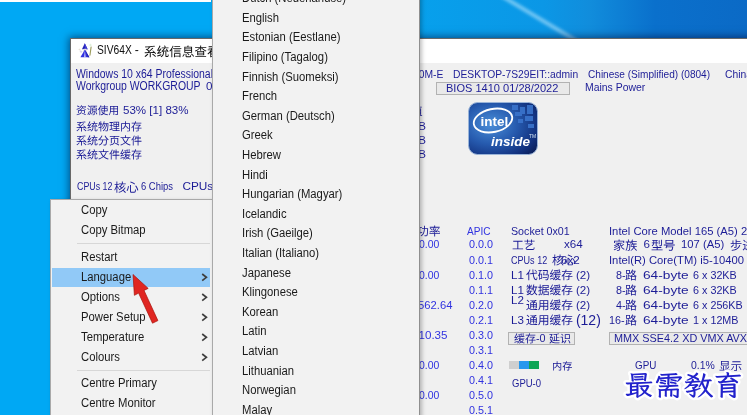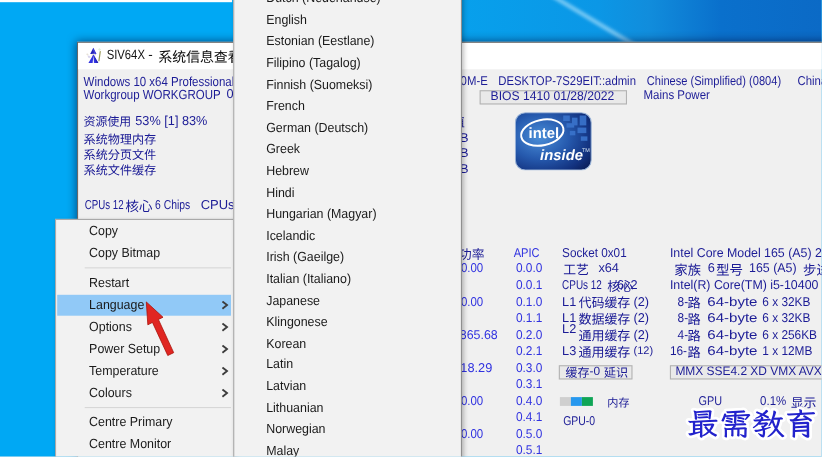--- a/index.html
+++ b/index.html
@@ -118,22 +118,22 @@
       <rect x="50" y="17" width="5" height="4"></rect>
       <rect x="60" y="22" width="6" height="4"></rect>
     </g>
 <ellipse cx="25" cy="18.5" rx="19.5" ry="11.5" fill="none" stroke="#ffffff" stroke-width="1.8" transform="rotate(-12 25 18.5)"></ellipse>
 <text x="12.5" y="23.5" font-family="Liberation Sans" font-size="13.5" fill="#ffffff" font-weight="bold">intel</text>
 <text x="23" y="43.5" font-family="Liberation Sans" font-size="13.5" font-style="italic" font-weight="bold" fill="#ffffff">inside</text>
 <text x="61" y="36" font-family="Liberation Sans" font-size="5" fill="#cfe0f0">TM</text>
 </svg>
 <div class="ab" style="left:419.0px;top:237.4px;font-size:11.6px;line-height:14.4px;color:#3032e0;transform:scaleX(0.9);transform-origin:0 50%;z-index:2">0.00</div>
 <div class="ab" style="left:419.0px;top:267.5px;font-size:11.6px;line-height:14.4px;color:#3032e0;transform:scaleX(0.9);transform-origin:0 50%;z-index:2">0.00</div>
-<div class="ab" style="left:417.8px;top:297.6px;font-size:11.6px;line-height:14.4px;color:#3032e0;transform:scaleX(0.97);transform-origin:0 50%;z-index:2">865.68</div>
-<div class="ab" style="left:418.5px;top:327.7px;font-size:11.6px;line-height:14.4px;color:#3032e0;z-index:2">18.29</div>
+<div class="ab" style="left:417.8px;top:297.6px;font-size:11.6px;line-height:14.4px;color:#3032e0;transform:scaleX(0.97);transform-origin:0 50%;z-index:2">562.64</div>
+<div class="ab" style="left:418.5px;top:327.7px;font-size:11.6px;line-height:14.4px;color:#3032e0;z-index:2">10.35</div>
 <div class="ab" style="left:419.0px;top:357.8px;font-size:11.6px;line-height:14.4px;color:#3032e0;transform:scaleX(0.9);transform-origin:0 50%;z-index:2">0.00</div>
 <div class="ab" style="left:419.0px;top:387.9px;font-size:11.6px;line-height:14.4px;color:#3032e0;transform:scaleX(0.9);transform-origin:0 50%;z-index:2">0.00</div>
 <svg class="ab" style="left:417.2px;top:223.4px;z-index:2" width="24" height="18" viewBox="0 -12.4 24 18">
     <g fill="#1c1c96">
       <path transform="translate(0.0,0) scale(0.01180,-0.01180)" d="M38 182 56 105C163 134 307 175 443 214L434 285L273 242V650H419V722H51V650H199V222C138 206 82 192 38 182ZM597 824C597 751 596 680 594 611H426V539H591C576 295 521 93 307 -22C326 -36 351 -62 361 -81C590 47 649 273 665 539H865C851 183 834 47 805 16C794 3 784 0 763 0C741 0 685 1 623 6C637 -14 645 -46 647 -68C704 -71 762 -72 794 -69C828 -66 850 -58 872 -30C910 16 924 160 940 574C940 584 940 611 940 611H669C671 680 672 751 672 824Z"></path>
       <path transform="translate(11.8,0) scale(0.01180,-0.01180)" d="M840 631C803 591 735 537 685 504L740 471C790 504 855 550 906 597ZM50 312 87 252C154 281 237 320 316 358L302 415C209 376 114 336 50 312ZM85 575C141 544 210 496 243 462L295 509C261 542 191 587 135 617ZM666 384C745 344 845 283 893 241L948 289C896 330 796 389 718 427ZM551 423C571 401 591 375 610 348L439 340C510 409 588 495 648 569L589 598C561 558 523 511 483 465C462 484 435 504 406 523C439 559 476 606 508 649L486 658H919V728H535V840H459V728H84V658H433C413 625 386 586 361 554L333 571L296 527C344 496 403 454 441 419C414 389 386 361 360 336L283 333L294 268L645 294C658 273 668 254 675 237L733 267C711 318 655 393 605 449ZM54 191V121H459V-83H535V121H947V191H535V269H459V191Z"></path>
     </g>
   </svg>
 <div class="ab" style="left:467.2px;top:223.8px;font-size:11.6px;line-height:14.4px;color:#3032e0;transform:scaleX(0.87);transform-origin:0 50%;z-index:2">APIC</div>
 <div class="ab" style="left:468.7px;top:237.4px;font-size:11.6px;line-height:14.4px;color:#3032e0;transform:scaleX(0.93);transform-origin:0 50%;z-index:2">0.0.0</div>
@@ -148,21 +148,21 @@
 <div class="ab" style="left:468.7px;top:372.9px;font-size:11.6px;line-height:14.4px;color:#3032e0;transform:scaleX(0.93);transform-origin:0 50%;z-index:2">0.4.1</div>
 <div class="ab" style="left:468.7px;top:387.9px;font-size:11.6px;line-height:14.4px;color:#3032e0;transform:scaleX(0.93);transform-origin:0 50%;z-index:2">0.5.0</div>
 <div class="ab" style="left:468.7px;top:403.0px;font-size:11.6px;line-height:14.4px;color:#3032e0;transform:scaleX(0.93);transform-origin:0 50%;z-index:2">0.5.1</div>
 <div class="ab" style="left:511.0px;top:223.8px;font-size:11.6px;line-height:14.4px;color:#1c1c96;transform:scaleX(0.92);transform-origin:0 50%;z-index:2">Socket 0x01</div>
 <svg class="ab" style="left:512.0px;top:237.1px;z-index:2" width="23" height="18" viewBox="0 -12.3 23 18">
     <g fill="#1c1c96">
       <path transform="translate(0.0,0) scale(0.01170,-0.01170)" d="M52 72V-3H951V72H539V650H900V727H104V650H456V72Z"></path>
       <path transform="translate(11.7,0) scale(0.01170,-0.01170)" d="M154 496V426H600C188 176 169 115 169 59C170 -11 227 -53 351 -53H776C883 -53 918 -23 930 144C907 148 880 157 859 169C854 40 838 19 783 19H343C284 19 246 33 246 64C246 102 280 155 779 449C787 452 793 456 797 459L743 498L727 495ZM633 840V732H364V840H288V732H57V660H288V568H364V660H633V568H709V660H932V732H709V840Z"></path>
     </g>
   </svg>
-<div class="ab" style="left:544px;top:237.4px;font-size:11.6px;line-height:14.4px;color:#1c1c96;z-index:2">x64</div>
+<div class="ab" style="left:564px;top:237.4px;font-size:11.6px;line-height:14.4px;color:#1c1c96;z-index:2">x64</div>
 <div class="ab" style="left:511.0px;top:252.5px;font-size:11.6px;line-height:14.4px;color:#1c1c96;transform:scaleX(0.78);transform-origin:0 50%;z-index:2">CPUs 12</div>
 <svg class="ab" style="left:551.8px;top:252.0px;z-index:2" width="24" height="18" viewBox="0 -12.5 24 18">
     <g fill="#1c1c96">
       <path transform="translate(0.0,0) scale(0.01190,-0.01190)" d="M799 545C759 477 705 413 640 355C616 378 585 405 551 432C597 483 653 556 698 617L694 619H957V688H714V838H641V688H390V619H606C576 570 536 514 501 470L449 507L405 457C465 415 537 355 584 308C522 261 454 220 384 190C401 176 422 152 432 135C609 219 769 359 864 518ZM883 362C780 188 587 53 357 -18C375 -35 393 -61 403 -79C527 -37 640 22 735 95C800 36 870 -36 907 -83L968 -37C928 11 854 82 788 139C853 197 907 261 950 333ZM199 840V626H52V555H191C160 418 96 260 32 175C45 158 63 129 71 109C119 174 164 281 199 391V-79H269V390C302 337 341 272 358 237L400 295C382 324 298 444 269 479V555H388V626H269V840Z"></path>
       <path transform="translate(11.9,0) scale(0.01190,-0.01190)" d="M305 561V59C305 -39 335 -67 442 -67C464 -67 613 -67 637 -67C746 -67 770 -11 781 178C759 184 728 198 710 212C702 39 693 3 633 3C599 3 474 3 448 3C393 3 382 11 382 58V561ZM313 778C433 735 579 660 656 603L705 669C626 722 480 795 360 836ZM138 480C123 350 91 204 24 116L92 76C163 172 195 331 210 465ZM721 480C805 367 880 211 903 106L977 141C953 247 878 399 788 513Z"></path>
     </g>
   </svg>
 <div class="ab" style="left:561px;top:252.5px;font-size:11.6px;line-height:14.4px;color:#1c1c96;z-index:2">6x2</div>
 <div class="ab" style="left:511.0px;top:267.5px;font-size:11.6px;line-height:14.4px;color:#1c1c96;z-index:2">L1</div>
 <svg class="ab" style="left:525.7px;top:267.2px;z-index:2" width="47" height="18" viewBox="0 -12.3 47 18">
@@ -196,21 +196,21 @@
 <div class="ab" style="left:575.9px;top:297.6px;font-size:11.6px;line-height:14.4px;color:#1c1c96;z-index:2">(2)</div>
 <div class="ab" style="left:511.0px;top:312.7px;font-size:11.6px;line-height:14.4px;color:#1c1c96;z-index:2">L3</div>
 <svg class="ab" style="left:525.7px;top:312.3px;z-index:2" width="47" height="18" viewBox="0 -12.3 47 18">
     <g fill="#1c1c96">
       <path transform="translate(0.0,0) scale(0.01175,-0.01175)" d="M58 771C122 724 194 653 225 603L282 655C249 705 175 773 111 817ZM259 445H42V375H187V116C136 74 77 33 29 2L66 -72C123 -28 176 15 227 59C290 -21 380 -56 511 -61C624 -65 837 -63 948 -59C952 -36 964 -2 973 15C852 7 621 4 511 9C394 14 307 47 259 122ZM364 799V739H784C744 710 694 681 646 659C598 680 549 700 506 715L459 672C519 650 590 619 650 589H363V71H434V237H603V75H671V237H845V146C845 134 841 130 828 129C816 129 774 129 726 130C735 113 744 88 747 69C814 69 857 69 883 80C909 91 917 109 917 146V589H790C769 601 742 615 713 629C787 666 863 717 917 766L870 802L855 799ZM845 531V443H671V531ZM434 387H603V296H434ZM434 443V531H603V443ZM845 387V296H671V387Z"></path>
       <path transform="translate(11.8,0) scale(0.01175,-0.01175)" d="M153 770V407C153 266 143 89 32 -36C49 -45 79 -70 90 -85C167 0 201 115 216 227H467V-71H543V227H813V22C813 4 806 -2 786 -3C767 -4 699 -5 629 -2C639 -22 651 -55 655 -74C749 -75 807 -74 841 -62C875 -50 887 -27 887 22V770ZM227 698H467V537H227ZM813 698V537H543V698ZM227 466H467V298H223C226 336 227 373 227 407ZM813 466V298H543V466Z"></path>
       <path transform="translate(23.5,0) scale(0.01175,-0.01175)" d="M35 52 52 -22C141 10 260 51 373 91L361 151C239 113 116 75 35 52ZM599 718C611 674 622 616 626 582L690 597C685 629 672 685 659 728ZM879 833C762 807 549 790 375 784C382 768 391 743 392 726C569 730 786 747 923 777ZM56 424C71 431 95 437 218 451C174 388 134 338 116 318C85 282 61 257 40 252C48 234 59 199 63 184C84 196 118 205 368 256C366 272 365 300 366 320L169 284C247 372 324 480 388 589L325 627C306 590 284 553 262 518L135 507C194 593 253 703 298 810L224 839C183 720 111 591 88 558C67 524 49 501 31 497C40 477 52 440 56 424ZM420 697C438 657 458 603 467 570L528 591C519 622 497 674 478 713ZM840 739C819 689 781 619 747 570H390V508H511L504 429H350V365H495C471 220 418 63 283 -26C300 -38 323 -61 333 -78C426 -13 484 79 520 179C552 131 590 88 635 52C576 16 507 -8 432 -25C445 -38 466 -66 473 -82C554 -62 628 -32 692 11C759 -32 839 -64 927 -83C937 -63 958 -34 974 -19C891 -4 815 22 750 57C811 113 858 186 888 281L846 300L832 297H554L567 365H952V429H576L584 508H940V570H820C849 614 883 667 911 716ZM559 239H800C775 180 738 132 693 93C636 134 591 183 559 239Z"></path>
       <path transform="translate(35.2,0) scale(0.01175,-0.01175)" d="M615 359V266H335V196H615V10C615 -4 611 -8 594 -9C576 -10 516 -10 449 -8C460 -29 469 -58 473 -80C559 -80 615 -79 648 -68C682 -57 691 -35 691 9V196H957V266H691V317C762 364 840 430 894 492L846 529L831 525H420V456H764C729 421 686 385 645 359ZM385 840C373 797 359 753 342 709H63V637H311C246 499 154 370 32 284C44 267 63 234 72 214C114 244 153 278 188 316V-78H264V407C316 478 360 556 396 637H939V709H426C440 746 453 784 464 821Z"></path>
     </g>
   </svg>
-<div class="ab" style="left:575.9px;top:312.7px;font-size:10px;line-height:14.4px;color:#1c1c96;z-index:2">(12)</div>
+<div class="ab" style="left:575.9px;top:312.7px;font-size:14px;line-height:14.4px;color:#1c1c96;z-index:2">(12)</div>
 <div class="ab" style="left:508.3px;top:332.3px;width:64.5px;height:11px;background:#e9e9e9;border:1px solid #b2b2b2;z-index:2"></div>
 <svg class="ab" style="left:513.5px;top:331.4px;z-index:3" width="22" height="16" viewBox="0 -11.6 22 16">
     <g fill="#1c1c96">
       <path transform="translate(0.0,0) scale(0.01100,-0.01100)" d="M35 52 52 -22C141 10 260 51 373 91L361 151C239 113 116 75 35 52ZM599 718C611 674 622 616 626 582L690 597C685 629 672 685 659 728ZM879 833C762 807 549 790 375 784C382 768 391 743 392 726C569 730 786 747 923 777ZM56 424C71 431 95 437 218 451C174 388 134 338 116 318C85 282 61 257 40 252C48 234 59 199 63 184C84 196 118 205 368 256C366 272 365 300 366 320L169 284C247 372 324 480 388 589L325 627C306 590 284 553 262 518L135 507C194 593 253 703 298 810L224 839C183 720 111 591 88 558C67 524 49 501 31 497C40 477 52 440 56 424ZM420 697C438 657 458 603 467 570L528 591C519 622 497 674 478 713ZM840 739C819 689 781 619 747 570H390V508H511L504 429H350V365H495C471 220 418 63 283 -26C300 -38 323 -61 333 -78C426 -13 484 79 520 179C552 131 590 88 635 52C576 16 507 -8 432 -25C445 -38 466 -66 473 -82C554 -62 628 -32 692 11C759 -32 839 -64 927 -83C937 -63 958 -34 974 -19C891 -4 815 22 750 57C811 113 858 186 888 281L846 300L832 297H554L567 365H952V429H576L584 508H940V570H820C849 614 883 667 911 716ZM559 239H800C775 180 738 132 693 93C636 134 591 183 559 239Z"></path>
       <path transform="translate(11.0,0) scale(0.01100,-0.01100)" d="M615 359V266H335V196H615V10C615 -4 611 -8 594 -9C576 -10 516 -10 449 -8C460 -29 469 -58 473 -80C559 -80 615 -79 648 -68C682 -57 691 -35 691 9V196H957V266H691V317C762 364 840 430 894 492L846 529L831 525H420V456H764C729 421 686 385 645 359ZM385 840C373 797 359 753 342 709H63V637H311C246 499 154 370 32 284C44 267 63 234 72 214C114 244 153 278 188 316V-78H264V407C316 478 360 556 396 637H939V709H426C440 746 453 784 464 821Z"></path>
     </g>
   </svg>
 <div class="ab" style="left:536.0px;top:331.7px;font-size:10.8px;line-height:13.4px;color:#1c1c96;z-index:3">-0</div>
 <svg class="ab" style="left:548.5px;top:331.4px;z-index:3" width="22" height="16" viewBox="0 -11.6 22 16">
     <g fill="#1c1c96">
@@ -235,21 +235,21 @@
       <path transform="translate(12.2,0) scale(0.01220,-0.01220)" d="M565 842C533 729 477 618 409 546C427 537 456 516 469 504C501 541 531 588 559 640H950V708H591C607 746 621 786 633 826ZM580 617C557 522 518 428 465 365C482 357 511 338 525 327C549 358 571 397 591 441H673V328L672 293H459V224H663C644 138 589 43 430 -29C446 -42 468 -65 478 -80C619 -11 687 76 718 162C761 54 831 -34 926 -79C937 -61 959 -35 975 -21C872 20 798 112 759 224H951V293H743L744 327V441H934V507H619C630 538 640 570 649 602ZM226 838V673H44V602H156C152 358 139 107 28 -31C47 -42 72 -64 84 -81C172 32 205 205 219 393H351C340 122 328 24 308 0C300 -12 292 -14 277 -13C262 -13 227 -13 190 -10C201 -29 208 -59 209 -79C248 -81 287 -82 309 -79C336 -76 353 -68 370 -46C398 -11 410 102 423 427C424 437 424 461 424 461H223L227 602H454V673H298V838Z"></path>
     </g>
   </svg>
 <div class="ab" style="left:643.5px;top:237.4px;font-size:11.6px;line-height:14.4px;color:#1c1c96;z-index:2">6</div>
 <svg class="ab" style="left:650.6px;top:236.8px;z-index:2" width="24" height="18" viewBox="0 -12.8 24 18">
     <g fill="#1c1c96">
       <path transform="translate(0.0,0) scale(0.01220,-0.01220)" d="M635 783V448H704V783ZM822 834V387C822 374 818 370 802 369C787 368 737 368 680 370C691 350 701 321 705 301C776 301 825 302 855 314C885 325 893 344 893 386V834ZM388 733V595H264V601V733ZM67 595V528H189C178 461 145 393 59 340C73 330 98 302 108 288C210 351 248 441 259 528H388V313H459V528H573V595H459V733H552V799H100V733H195V602V595ZM467 332V221H151V152H467V25H47V-45H952V25H544V152H848V221H544V332Z"></path>
       <path transform="translate(12.2,0) scale(0.01220,-0.01220)" d="M261 732H747V571H261ZM187 799V505H825V799ZM49 427V358H266C242 284 212 201 188 145L267 131L294 200H737C718 77 697 17 670 -3C658 -12 646 -13 622 -13C594 -13 521 -12 450 -5C465 -25 475 -55 476 -77C546 -81 613 -82 647 -80C685 -79 710 -74 734 -52C771 -19 796 59 822 235C824 246 826 269 826 269H319L349 358H950V427Z"></path>
     </g>
   </svg>
-<div class="ab" style="left:680.7px;top:237.4px;font-size:11.6px;line-height:14.4px;color:#1c1c96;transform:scaleX(0.97);transform-origin:0 50%;z-index:2">165 (A5)</div>
+<div class="ab" style="left:680.7px;top:237.4px;font-size:11.6px;line-height:14.4px;color:#1c1c96;transform:scaleX(0.97);transform-origin:0 50%;z-index:2">107 (A5)</div>
 <svg class="ab" style="left:730.0px;top:236.8px;z-index:2" width="24" height="18" viewBox="0 -12.8 24 18">
     <g fill="#1c1c96">
       <path transform="translate(0.0,0) scale(0.01220,-0.01220)" d="M263 431C214 356 132 283 52 235C71 223 103 198 117 184C194 238 283 322 340 406ZM768 403C681 151 487 33 127 -11C142 -30 157 -60 165 -82C540 -27 746 103 842 378ZM204 762V537H54V466H463V235C463 223 460 220 446 220C431 219 381 219 329 220C338 201 349 173 353 153C423 153 471 153 500 164C530 175 539 194 539 234V466H947V537H540V651H846V722H540V840H463V537H279V762Z"></path>
       <path transform="translate(12.2,0) scale(0.01220,-0.01220)" d="M81 778C136 728 203 655 234 609L292 657C259 701 190 770 135 819ZM720 819V658H555V819H481V658H339V586H481V469L479 407H333V335H471C456 259 423 185 348 128C364 117 392 89 402 74C491 142 530 239 545 335H720V80H795V335H944V407H795V586H924V658H795V819ZM555 586H720V407H553L555 468ZM262 478H50V408H188V121C143 104 91 60 38 2L88 -66C140 2 189 61 223 61C245 61 277 28 319 2C388 -42 472 -53 596 -53C691 -53 871 -47 942 -43C943 -21 955 15 964 35C867 24 716 16 598 16C485 16 401 23 335 64C302 85 281 104 262 115Z"></path>
     </g>
   </svg>
 <div class="ab" style="left:608.5px;top:252.5px;font-size:11.6px;line-height:14.4px;color:#1c1c96;transform:scaleX(0.97);transform-origin:0 50%;z-index:2">Intel(R) Core(TM) i5-10400</div>
 <div class="ab" style="left:616.0px;top:267.5px;font-size:11.6px;line-height:14.4px;color:#1c1c96;transform:scaleX(0.93);transform-origin:0 50%;z-index:2">8-</div>
 <svg class="ab" style="left:625.3px;top:267.0px;z-index:2" width="12" height="18" viewBox="0 -12.6 12 18">
     <g fill="#1c1c96">

